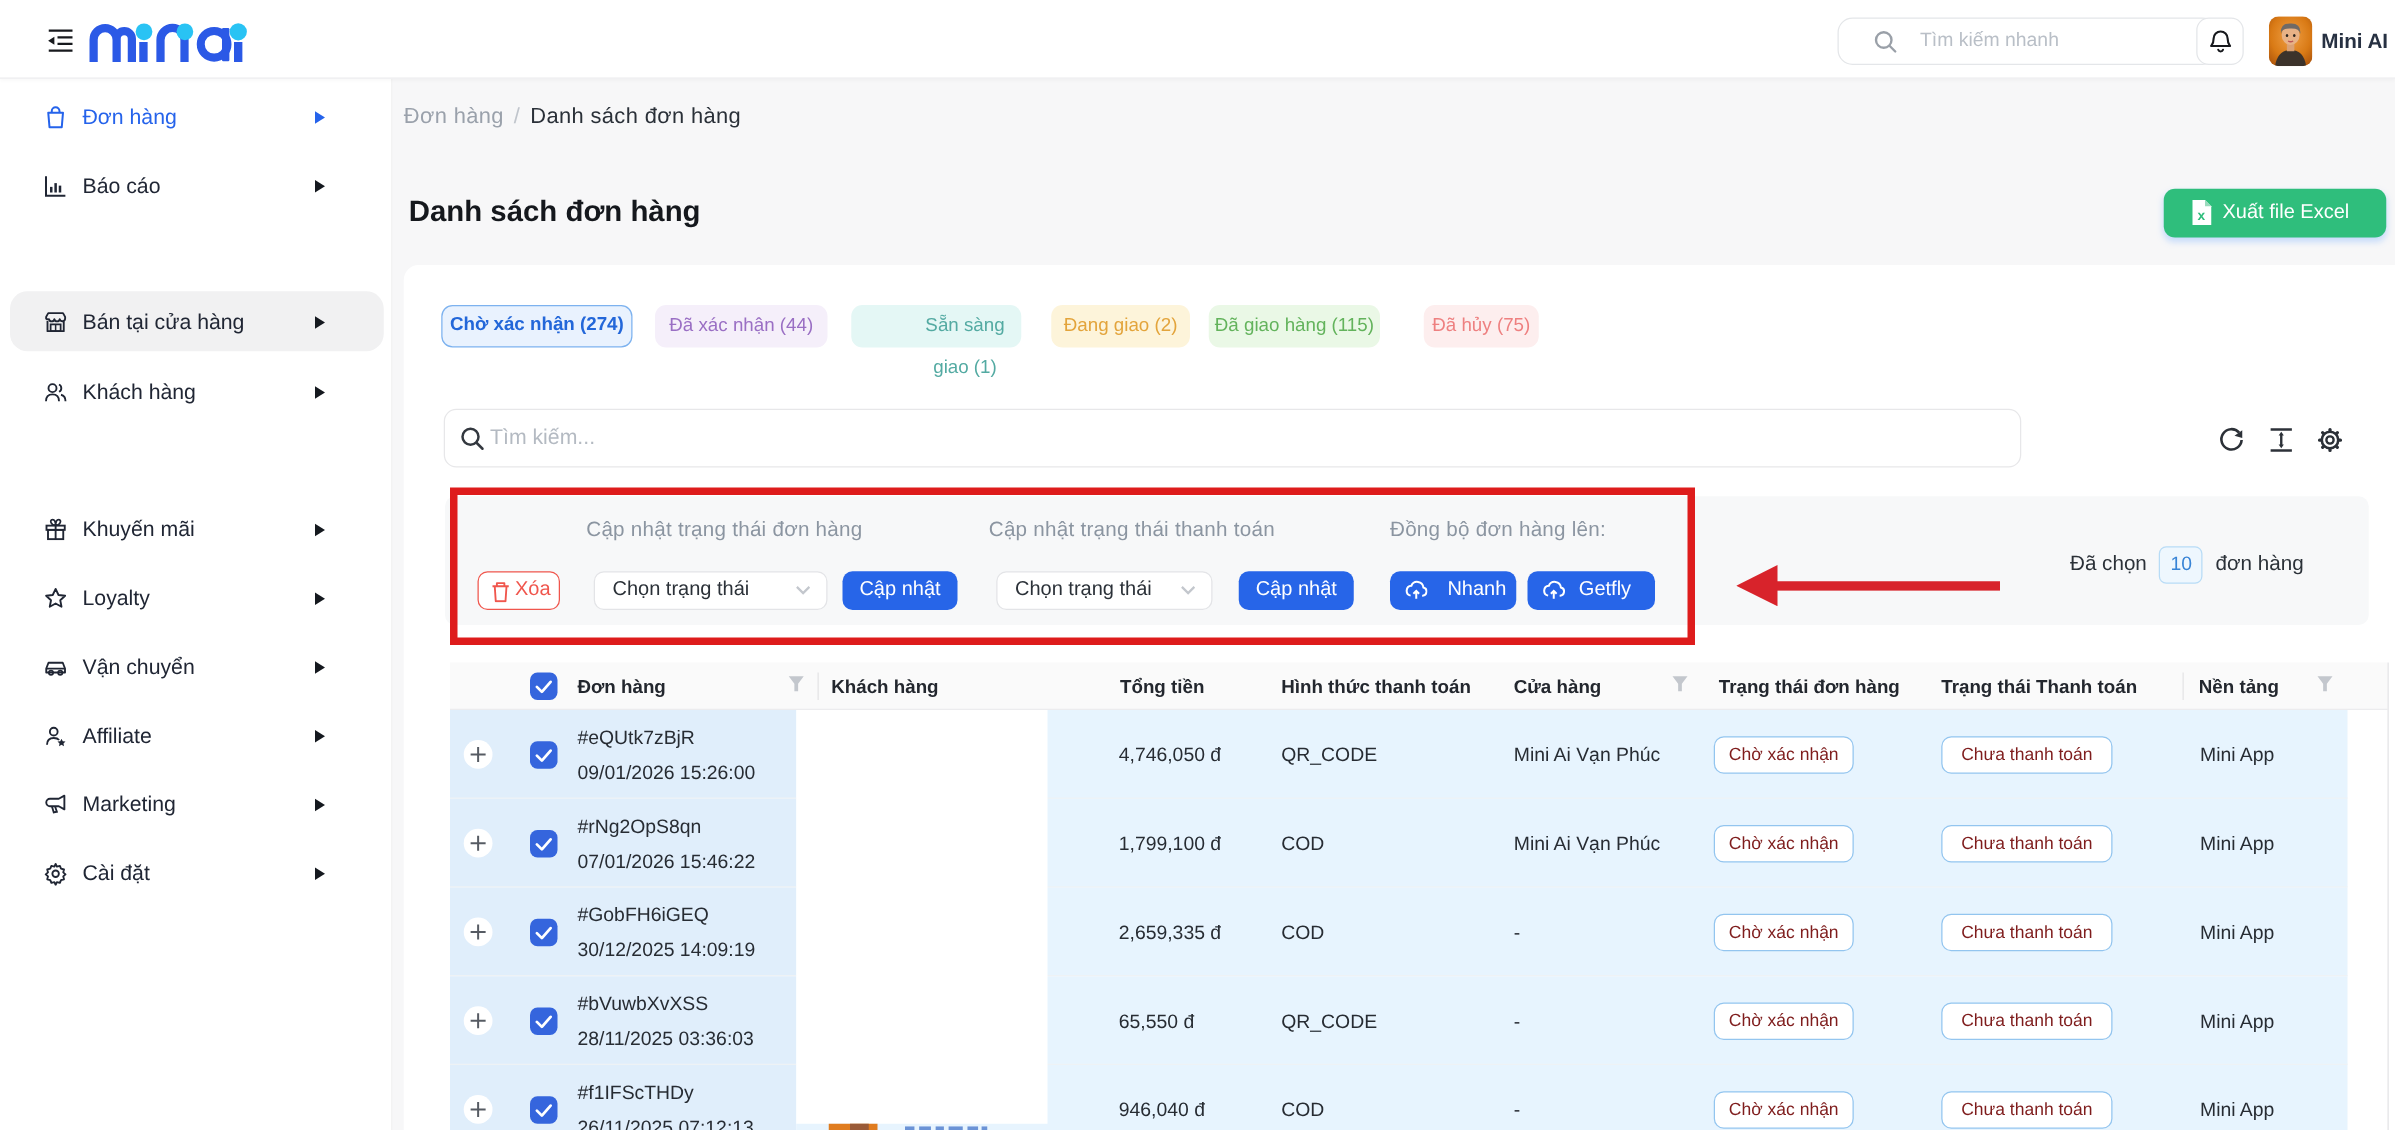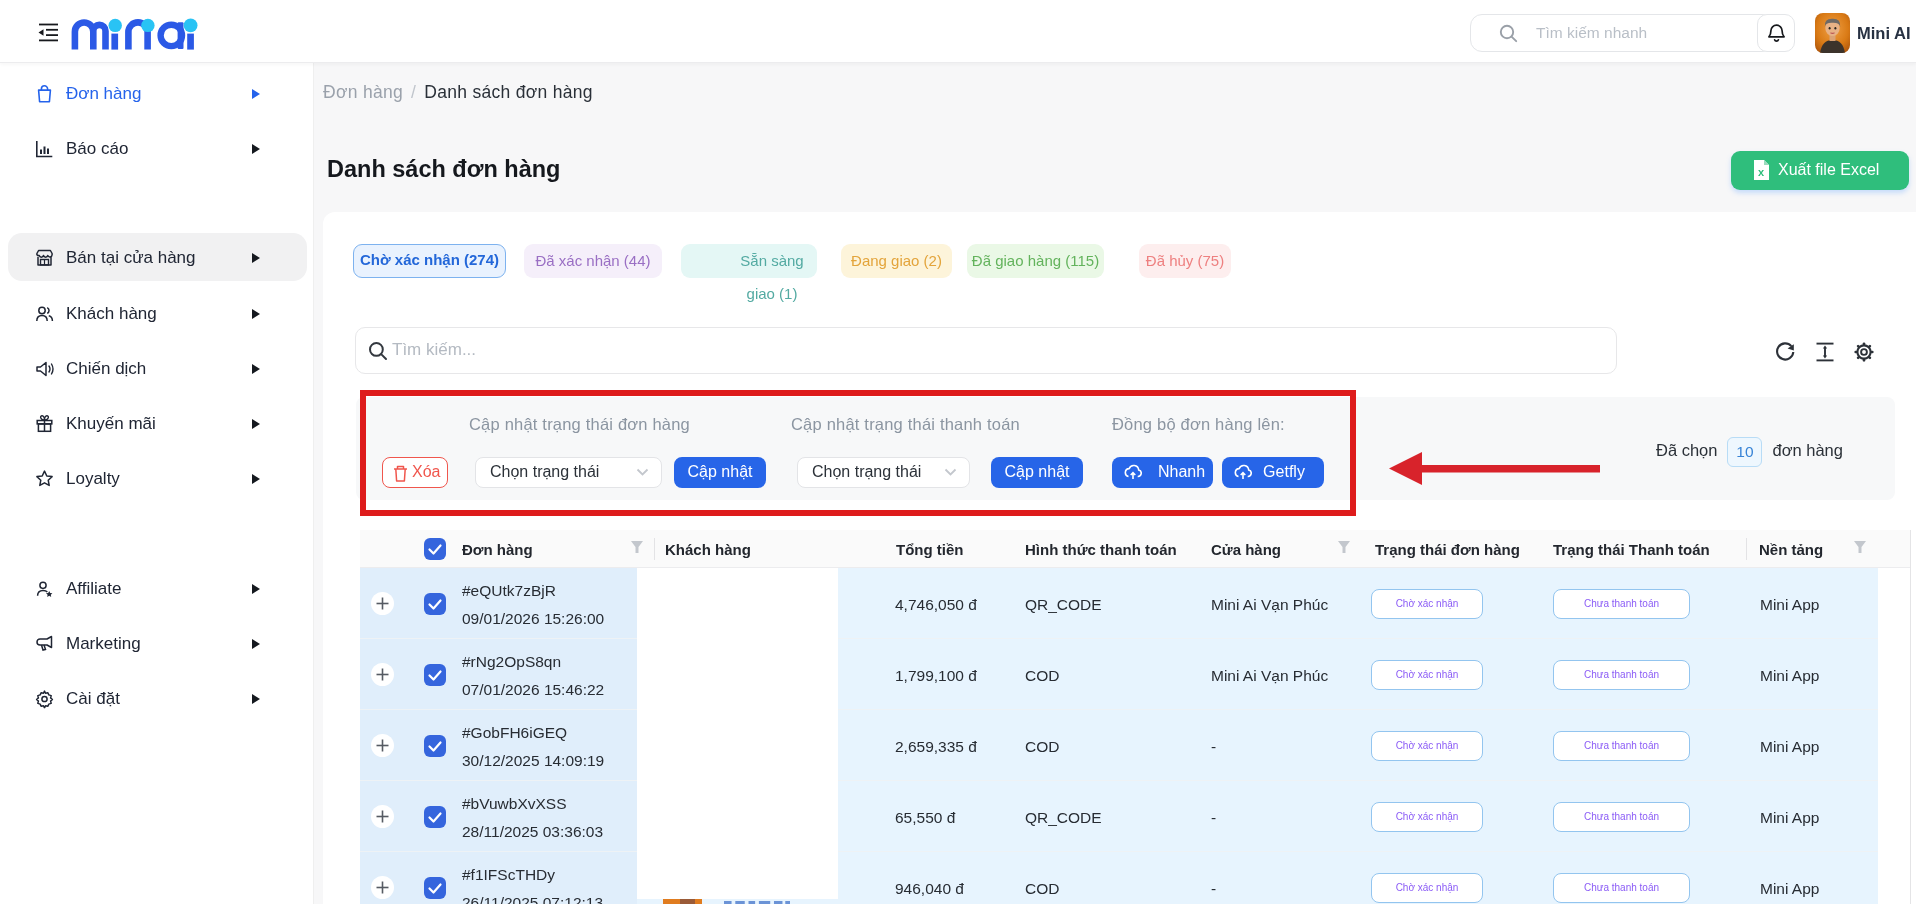--- a/index.html
+++ b/index.html
@@ -54,21 +54,21 @@
 .hcell { position:absolute; top:541px; font-size:15px; font-weight:bold; color:#23272e; z-index:5; }
 .hdiv { position:absolute; top:538px; width:1px; height:22px; background:#e3e3e5; z-index:5; }
 .funnel { position:absolute; z-index:5; }
 .rowL { position:absolute; left:360px; width:277px; height:71px; background:#e0eefb; z-index:2; }
 .rowR { position:absolute; left:637px; width:1241px; height:71px; background:#e7f4fe; z-index:2; }
 .rsep { position:absolute; left:360px; width:1518px; height:1px; background:#eef2f5; z-index:3; }
 .pluscir { position:absolute; left:371px; width:23px; height:23px; background:#fff; border-radius:50%; z-index:4; }
 .cbx { position:absolute; left:424px; width:22px; height:22px; background:#3565dd; border-radius:6px; z-index:4; }
 .oid { position:absolute; left:462px; font-size:15.5px; color:#272c33; z-index:4; }
 .cell { position:absolute; font-size:15.5px; color:#272c33; z-index:4; }
-.chip { position:absolute; height:30px; background:#fff; border:1.5px solid #93c5ef; border-radius:8px; color:#8b5cf6; font-size:10px; text-align:center; z-index:4; }
+.chip { position:absolute; height:30px; background:#fff; border:1.5px solid #93c5ef; border-radius:8px; color:#7f1d1d; font-size:14px; text-align:center; z-index:4; }
 #redact { position:absolute; left:637px; top:568px; width:201px; height:331px; background:#fff; z-index:10; }
 #vline { position:absolute; left:1910px; top:530px; width:1px; height:374px; background:#e4e4e6; z-index:5; }
 </style>
 </head>
 <body>
 
 <div id="topbar">
   <svg class="abs" style="left:38px;top:23px" width="21" height="19" viewBox="0 0 21 19">
     <g stroke="#17191d" stroke-width="1.8" fill="none">
       <line x1="1" y1="1.5" x2="20" y2="1.5"></line>
@@ -156,43 +156,45 @@
   </div>
   <div class="mitem" style="top:227px">
     <svg class="ic" viewBox="0 0 19 19">
         <circle cx="7" cy="6" r="3.2" fill="none" stroke="#202634" stroke-width="1.5"></circle>
         <path d="M1.8 16.5 q0-5.5 5.2-5.5 q5.2 0 5.2 5.5" fill="none" stroke="#202634" stroke-width="1.5"></path>
         <path d="M12.2 3.1 a3.2 3.2 0 0 1 0 5.8 M13.8 11.3 q3.6 .8 3.6 5.2" fill="none" stroke="#202634" stroke-width="1.5"></path>
       </svg>
     <span class="lbl">Khách hàng</span>
       <span class="chev"></span>
   </div>
-  <div class="mitem" style="top:282px">
-    <svg class="ic" viewBox="0 0 19 19">
-        <path d="M2 7.5 h3.5 l5.5-4.5 v13 l-5.5-4.5 h-3.5 z" fill="none" stroke="#202634" stroke-width="1.5" stroke-linejoin="round"></path>
-        <path d="M14 6.5 q2 3 0 6 M16.5 4.5 q3 5 0 10" fill="none" stroke="#202634" stroke-width="1.4" stroke-linecap="round"></path>
-      </svg>
-    <span class="lbl">Chiến dịch</span>
-      <span class="chev"></span>
-  </div>
   <div class="mitem" style="top:337px">
     <svg class="ic" viewBox="0 0 19 19">
         <rect x="2.2" y="6" width="14.6" height="3.4" fill="none" stroke="#202634" stroke-width="1.5"></rect>
         <rect x="3.4" y="9.4" width="12.2" height="7.4" fill="none" stroke="#202634" stroke-width="1.5"></rect>
         <line x1="9.5" y1="6" x2="9.5" y2="16.8" stroke="#202634" stroke-width="1.5"></line>
         <path d="M9.5 5.8 c-4-0.3-5-4.3-2.6-4.6 c1.8-.2 2.6 2 2.6 4.6 c0-2.6 .8-4.8 2.6-4.6 c2.4 .3 1.4 4.3-2.6 4.6 z" fill="none" stroke="#202634" stroke-width="1.4"></path>
       </svg>
     <span class="lbl">Khuyến mãi</span>
       <span class="chev"></span>
   </div>
   <div class="mitem" style="top:392px">
     <svg class="ic" viewBox="0 0 19 19">
         <path d="M9.5 1.6 l2.3 4.9 5.3 .6 -3.9 3.6 1 5.2 -4.7-2.6 -4.7 2.6 1-5.2 -3.9-3.6 5.3-.6 z" fill="none" stroke="#202634" stroke-width="1.5" stroke-linejoin="round"></path>
       </svg>
     <span class="lbl">Loyalty</span>
+      <span class="chev"></span>
+  </div>
+  <div class="mitem" style="top:447px">
+    <svg class="ic" viewBox="0 0 19 19">
+        <path d="M2 13.5 v-3.2 l1.8-4.6 h11.4 l1.8 4.6 v3.2 z" fill="none" stroke="#202634" stroke-width="1.5" stroke-linejoin="round"></path>
+        <path d="M2 10.3 h15" stroke="#202634" stroke-width="1.4"></path>
+        <circle cx="5.8" cy="13.6" r="1.7" fill="none" stroke="#202634" stroke-width="1.4"></circle>
+        <circle cx="13.2" cy="13.6" r="1.7" fill="none" stroke="#202634" stroke-width="1.4"></circle>
+      </svg>
+    <span class="lbl">Vận chuyển</span>
       <span class="chev"></span>
   </div>
   <div class="mitem" style="top:502px">
     <svg class="ic" viewBox="0 0 19 19">
         <circle cx="8" cy="5.8" r="3.1" fill="none" stroke="#202634" stroke-width="1.5"></circle>
         <path d="M2.6 16.2 q0-5.3 5.4-5.3 q3 0 4.3 1.6" fill="none" stroke="#202634" stroke-width="1.5"></path>
         <path d="M14.2 11.4 l1 2 2.2 .3 -1.6 1.5 .4 2.2 -2-1.1 -2 1.1 .4-2.2 -1.6-1.5 2.2-.3 z" fill="#202634"></path>
       </svg>
     <span class="lbl">Affiliate</span>
       <span class="chev"></span>

